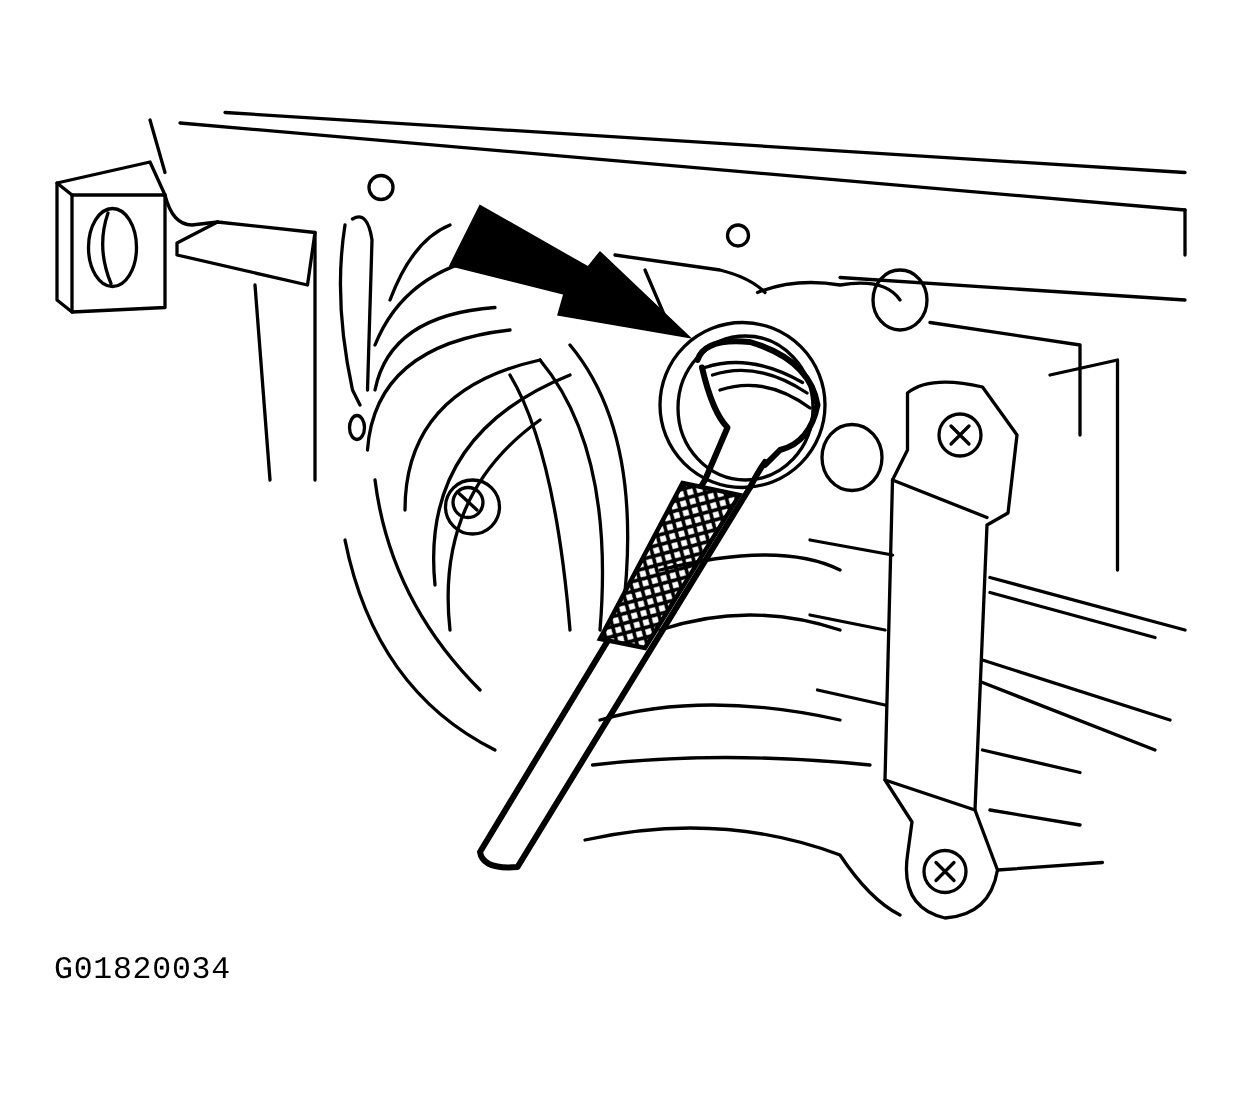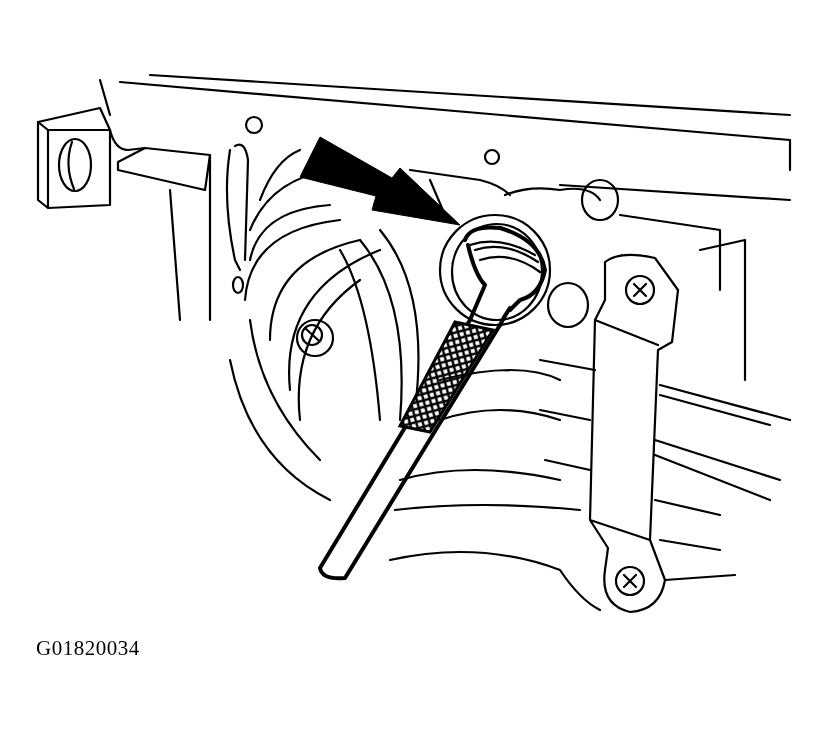--- a/index.html
+++ b/index.html
@@ -5,21 +5,21 @@
   html, body { margin: 0; padding: 0; background: #ffffff; }
   body { width: 830px; height: 732px; position: relative; overflow: hidden; }
   #figure { position: absolute; left: 0; top: 0; width: 830px; height: 732px; }
   #figure svg { display: block; }
   .ln { fill: none; stroke: #000; stroke-width: 2.2; stroke-linecap: round; stroke-linejoin: round; }
   .lnb { fill: none; stroke: #000; stroke-width: 4; stroke-linecap: round; stroke-linejoin: round; }
   .wf { fill: #fff; stroke: #000; stroke-width: 2.2; stroke-linejoin: round; }
   .solid { fill: #000; stroke: #000; }
   #fig-id {
     position: absolute; left: 36px; top: 636px;
-    font-family: Liberation Serif, serif; font-size: 21px; color: #000;
+    font-family: Liberation Mono, monospace; font-size: 21px; color: #000;
     letter-spacing: 0.5px;
   }
 </style>
 </head>
 <body>
 
 <div id="figure">
 <svg width="830" height="732" viewBox="0 0 830 732" xmlns="http://www.w3.org/2000/svg">
 
   <g>

